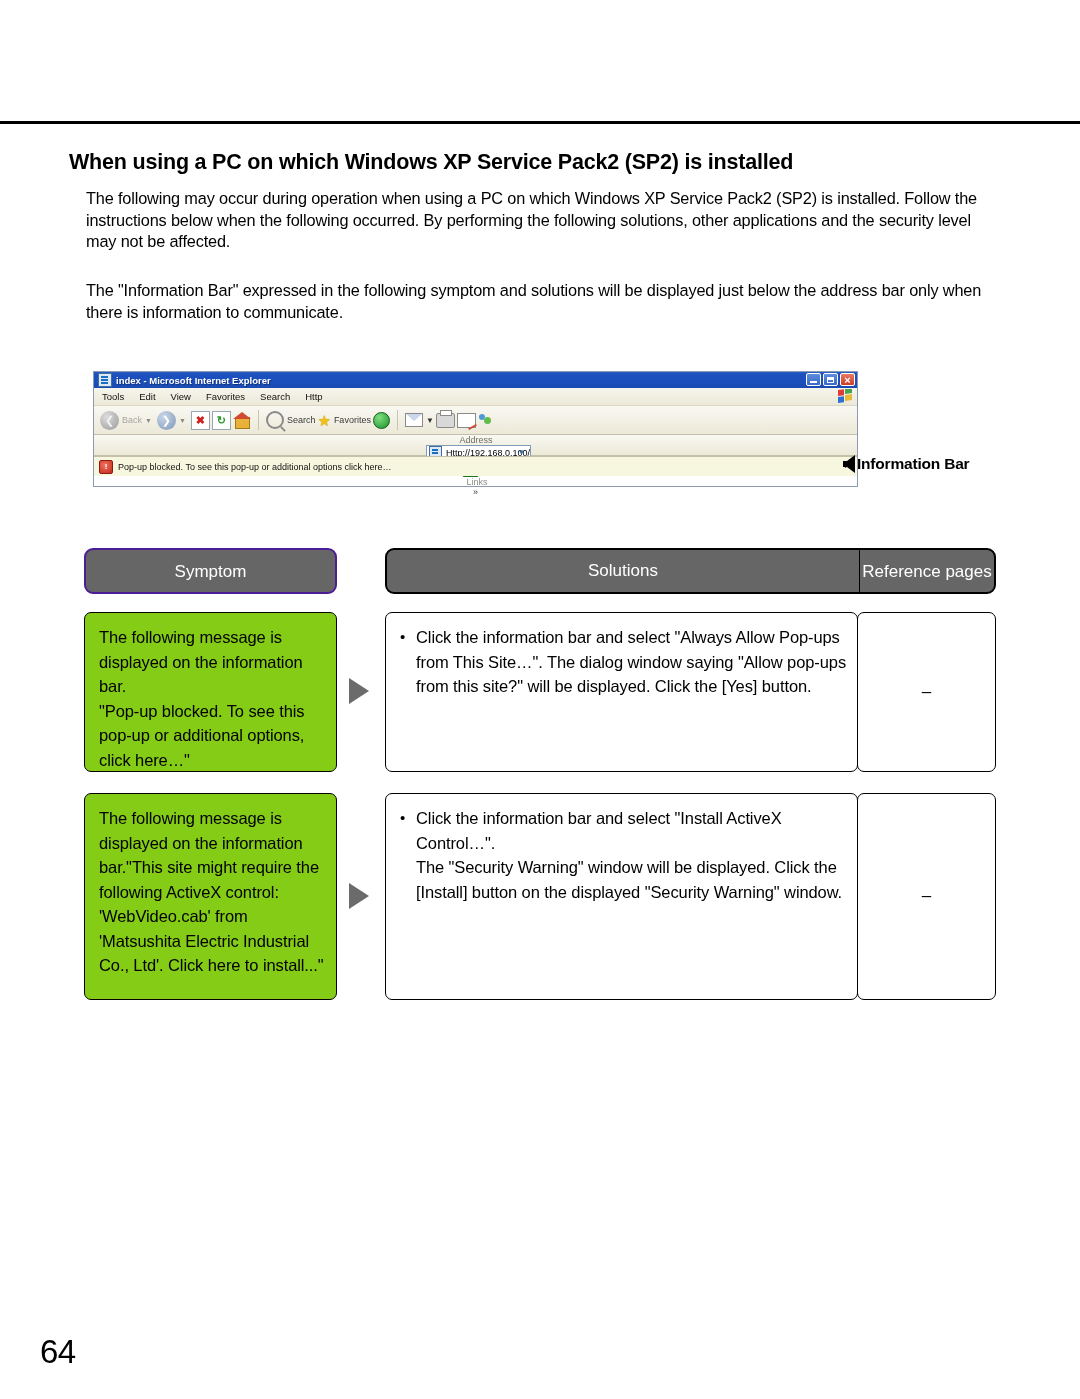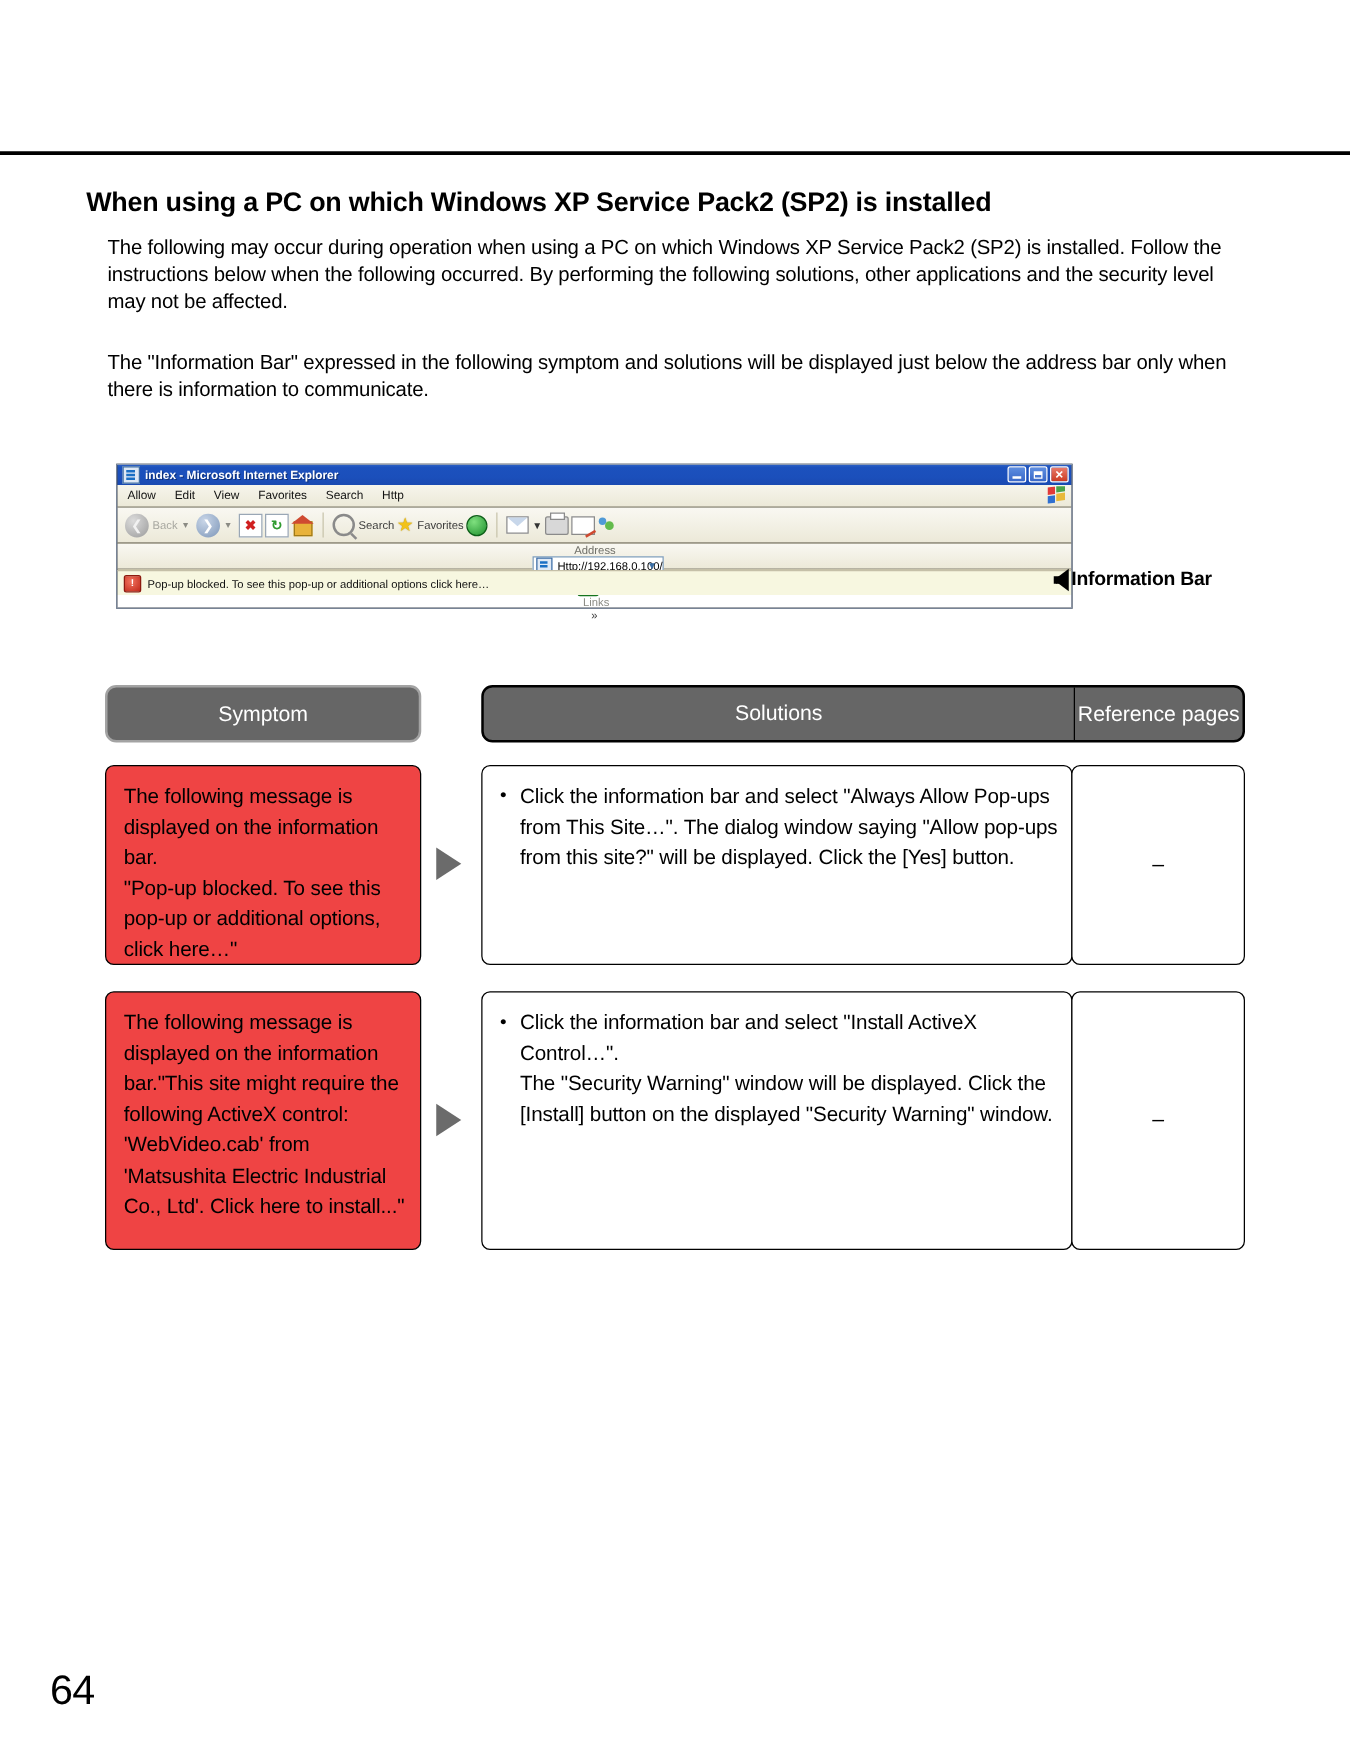--- a/index.html
+++ b/index.html
@@ -280,21 +280,21 @@
     font-size: 15.5px;
     font-weight: bold;
     white-space: nowrap;
     letter-spacing: -0.2px;
   }
 
   
   .hdr {
     position: absolute;
     background: #666666;
-    border: 2px solid #a3a3a3;
+    border: 2px solid #4c1d95;
     border-radius: 9px;
     box-sizing: border-box;
     color: #fff;
     display: flex;
     align-items: center;
     justify-content: center;
     font-size: 17px;
     text-align: center;
     line-height: 19px;
   }
@@ -324,21 +324,21 @@
   .cell {
     position: absolute;
     box-sizing: border-box;
     border: 1.5px solid #000;
     border-radius: 7px;
     font-size: 16.5px;
     line-height: 24.5px;
     letter-spacing: -0.1px;
   }
   .cell.symptom {
-    background: #ef4444;
+    background: #84cc16;
     padding: 12px 12px 10px 14px;
   }
   .cell.solution {
     background: #ffffff;
     padding: 12px 10px 10px 14px;
   }
   .cell.refpage {
     background: #ffffff;
     display: flex;
     align-items: center;
@@ -400,21 +400,21 @@
     <span class="ie-doc-icon"></span>
     <span class="title-text">index - Microsoft Internet Explorer</span>
     <span class="win-buttons">
       <span class="win-btn min"></span>
       <span class="win-btn max"></span>
       <span class="win-btn close"></span>
     </span>
   </div>
 
   <div class="menubar">
-    <span class="mi">Allow</span>
+    <span class="mi">Tools</span>
     <span class="mi">Edit</span>
     <span class="mi">View</span>
     <span class="mi">Favorites</span>
     <span class="mi">Search</span>
     <span class="mi">Http</span>
     <span class="flag">
       <svg width="15" height="14" viewBox="0 0 15 14">
         <rect x="0" y="1" width="6" height="6" fill="#e03a3a" transform="skewY(-8)"></rect>
         <rect x="7" y="0" width="7" height="6" fill="#4aa34a" transform="skewY(-8)"></rect>
         <rect x="0" y="8" width="6" height="6" fill="#2f6fd0" transform="skewY(-8)"></rect>

